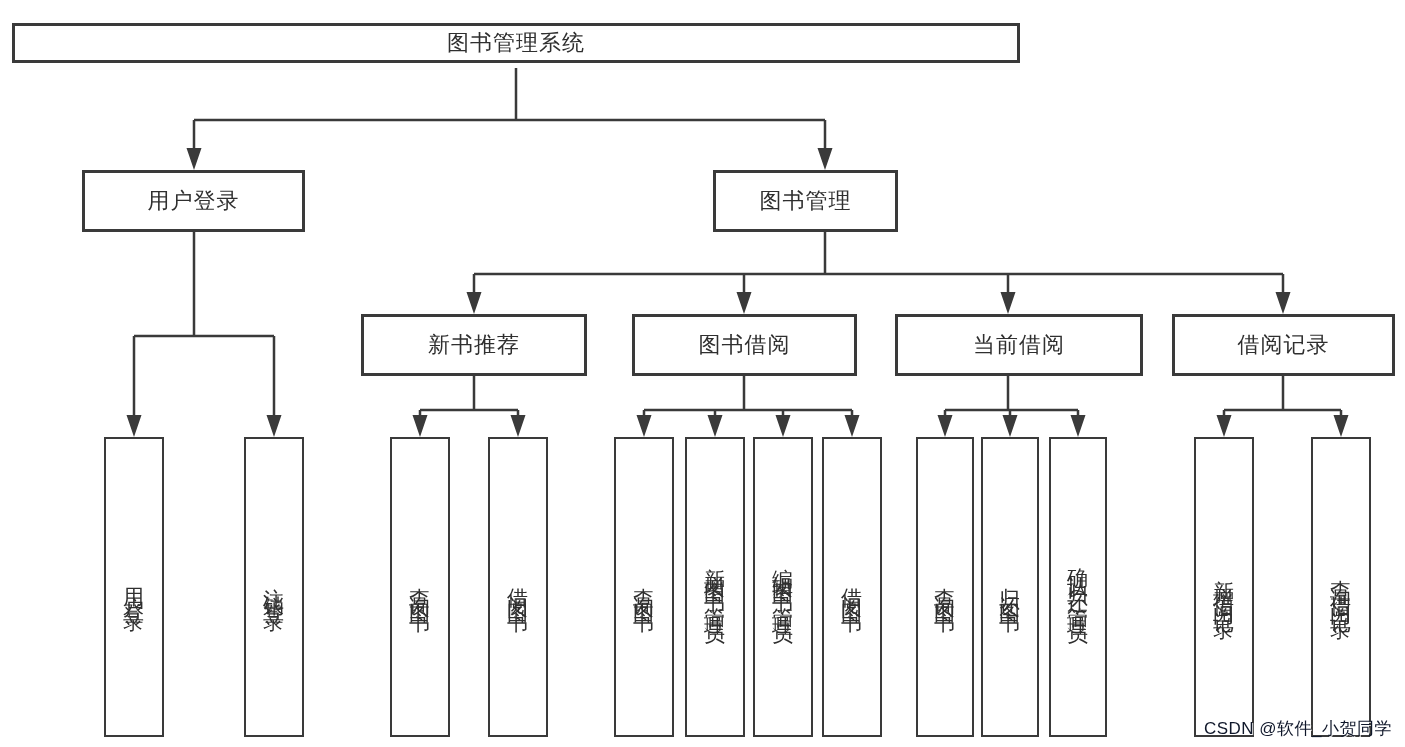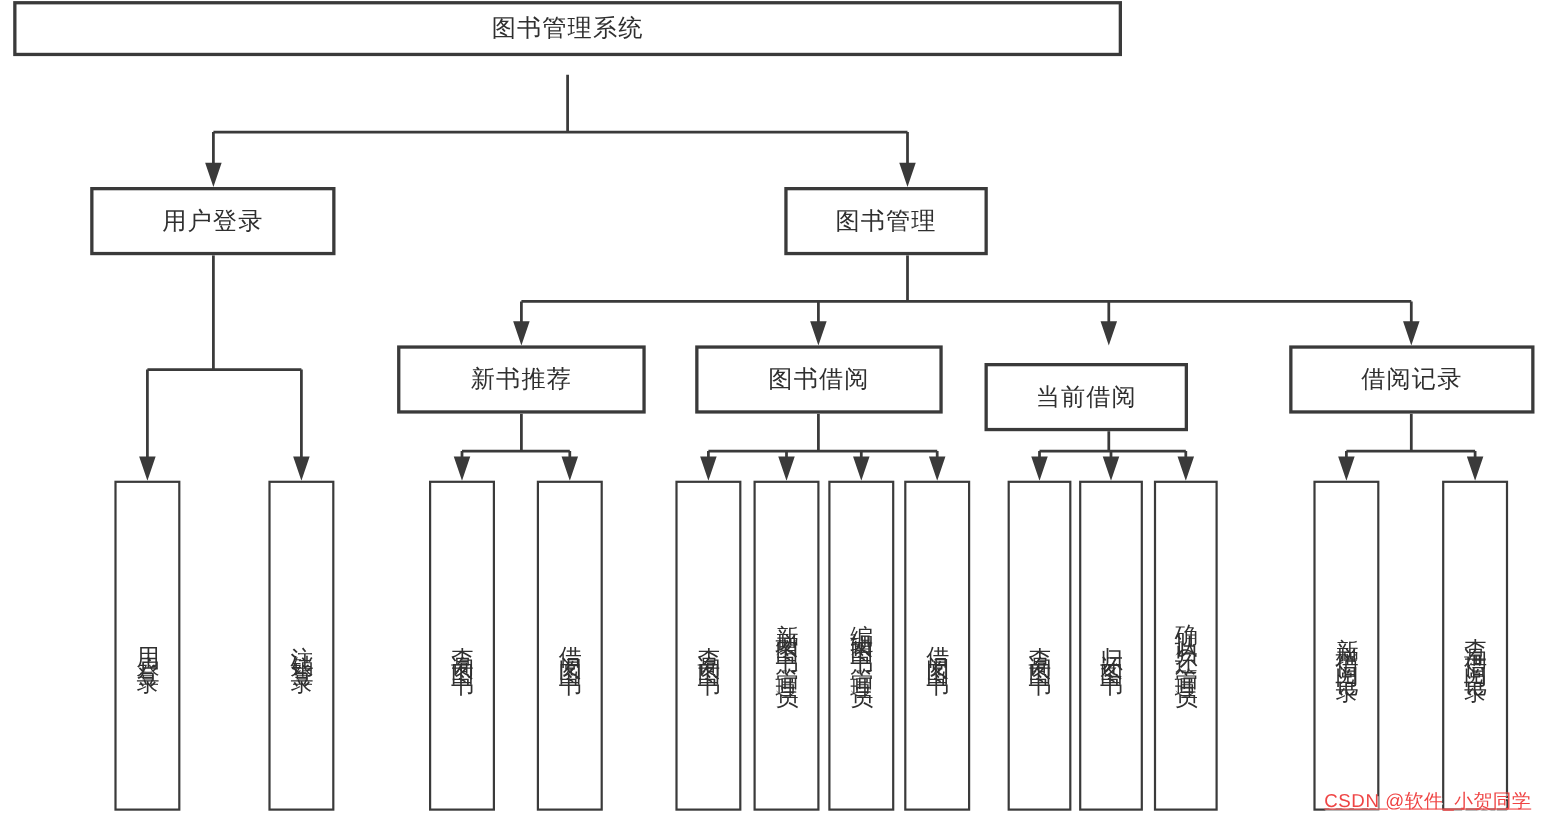--- a/index.html
+++ b/index.html
@@ -48,25 +48,24 @@
     font-size: 21px;
     letter-spacing: 8px;
     line-height: 1;
     white-space: nowrap;
   }
   .watermark {
     position: absolute;
     top: 717px;
     right: 13px;
     font-size: 17px;
-    color: #ef4444;
+    color: #0f172a;
     letter-spacing: 0.5px;
     text-shadow: 1px 1px 0 rgba(255,255,255,0.85);
     z-index: 5;
-    text-decoration: underline;
   }
 </style>
 </head>
 <body>
 
 <div class="canvas">
 
   <svg class="connectors" viewBox="0 0 1405 747" xmlns="http://www.w3.org/2000/svg">
     <g>
       <path fill="none" stroke="#3a3a3a" stroke-width="2.5" d="M516,68 V120 M194,120 H825 M194,120 V150 M825,120 V150
@@ -81,38 +80,38 @@
       <path fill="#3a3a3a" d="M186.5,148 h15 L194,170 Z  M817.5,148 h15 L825,170 Z
            M466.5,292 h15 L474,314 Z  M736.5,292 h15 L744,314 Z  M1000.5,292 h15 L1008,314 Z  M1275.5,292 h15 L1283,314 Z
            M126.5,415 h15 L134,437 Z  M266.5,415 h15 L274,437 Z
            M412.5,415 h15 L420,437 Z  M510.5,415 h15 L518,437 Z
            M636.5,415 h15 L644,437 Z  M707.5,415 h15 L715,437 Z  M775.5,415 h15 L783,437 Z  M844.5,415 h15 L852,437 Z
            M937.5,415 h15 L945,437 Z  M1002.5,415 h15 L1010,437 Z  M1070.5,415 h15 L1078,437 Z
            M1216.5,415 h15 L1224,437 Z  M1333.5,415 h15 L1341,437 Z"></path>
     </g>
   </svg>
 
-  <div class="hbox" style="left:12px; top:1px; width:1008px; height:50px;">
+  <div class="hbox" style="left:12px; top:23px; width:1008px; height:40px;">
     <span>图书管理系统</span>
   </div>
 
   <div class="hbox" style="left:82px; top:170px; width:223px; height:62px;">
     <span>用户登录</span>
   </div>
   <div class="hbox" style="left:713px; top:170px; width:185px; height:62px;">
     <span>图书管理</span>
   </div>
 
   <div class="hbox" style="left:632px; top:314px; width:225px; height:62px;">
     <span>图书借阅</span>
   </div>
   <div class="hbox" style="left:361px; top:314px; width:226px; height:62px;">
     <span>新书推荐</span>
   </div>
-  <div class="hbox" style="left:895px; top:330px; width:185px; height:62px;">
+  <div class="hbox" style="left:895px; top:314px; width:248px; height:62px;">
     <span>当前借阅</span>
   </div>
   <div class="hbox" style="left:1172px; top:314px; width:223px; height:62px;">
     <span>借阅记录</span>
   </div>
 
   <div class="vbox" style="left:104px; width:60px;">
     <span>用户登录</span>
   </div>
   <div class="vbox" style="left:244px; width:60px;">

